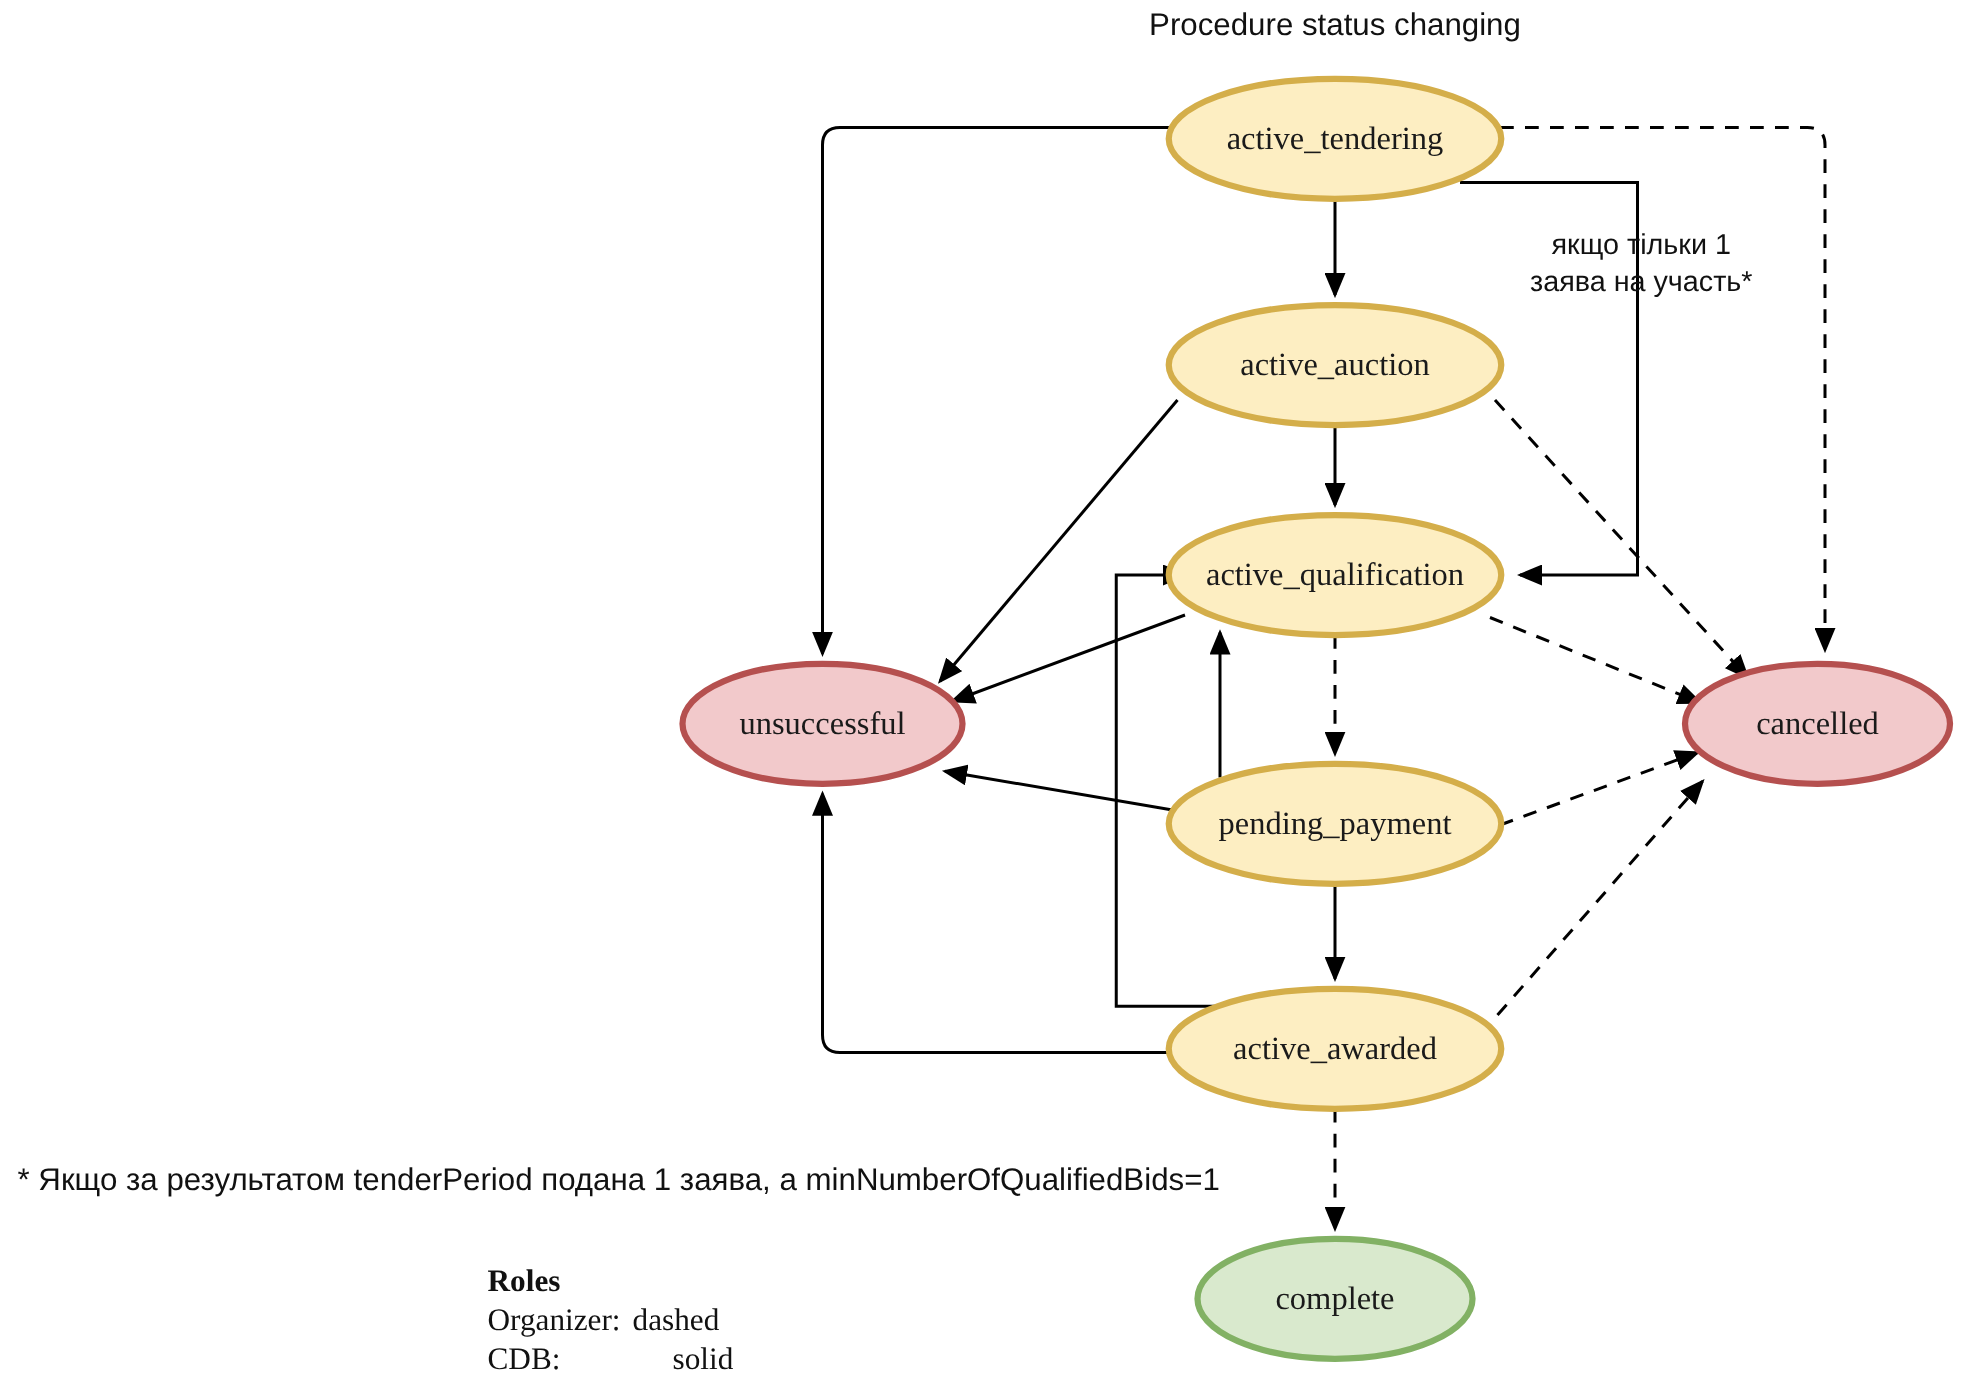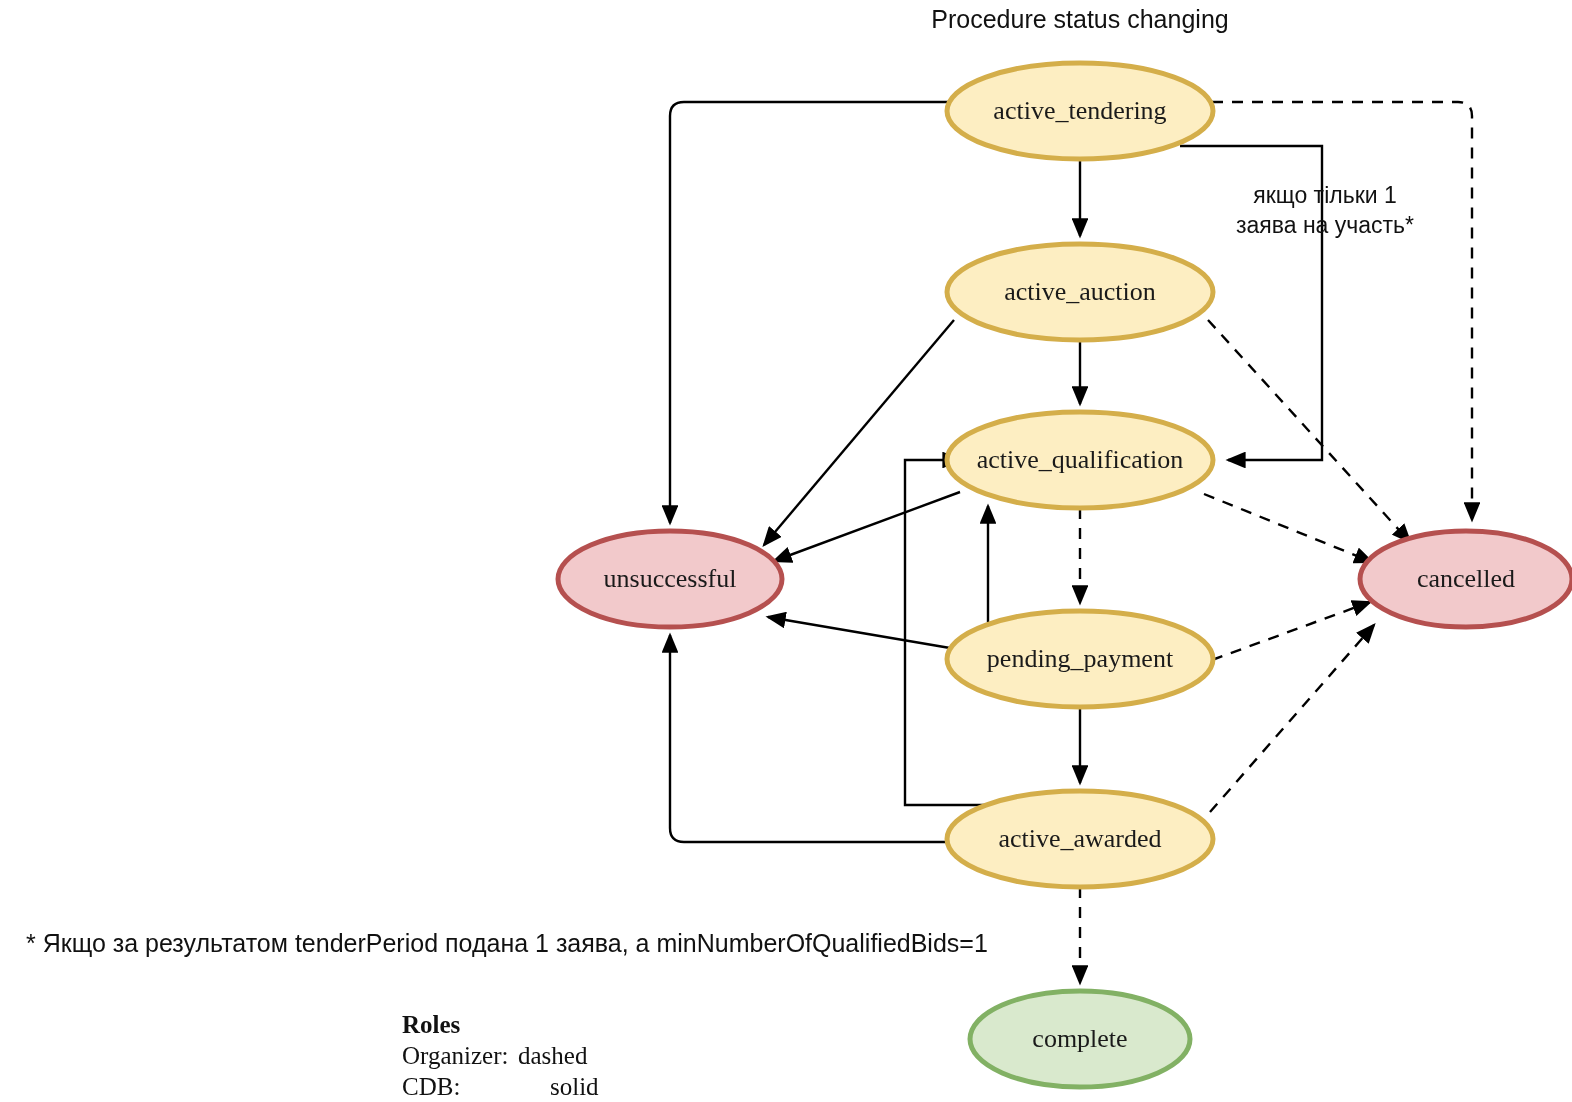--- a/index.html
+++ b/index.html
@@ -9,21 +9,21 @@
   }
   body {
     width: 1572px;
     height: 1102px;
     position: relative;
     overflow: hidden;
     font-family: "Liberation Sans", sans-serif;
   }
   #diagram-root {
     position: absolute;
-    left: 12px; top: 0;
+    left: 0; top: 0;
     width: 1256px;
     height: 1102px;
   }
   svg { display: block; }
   .node-ellipse {
     stroke-width: 5;
   }
   .node-label {
     font-family: "Liberation Serif", serif;
     font-size: 26px;

